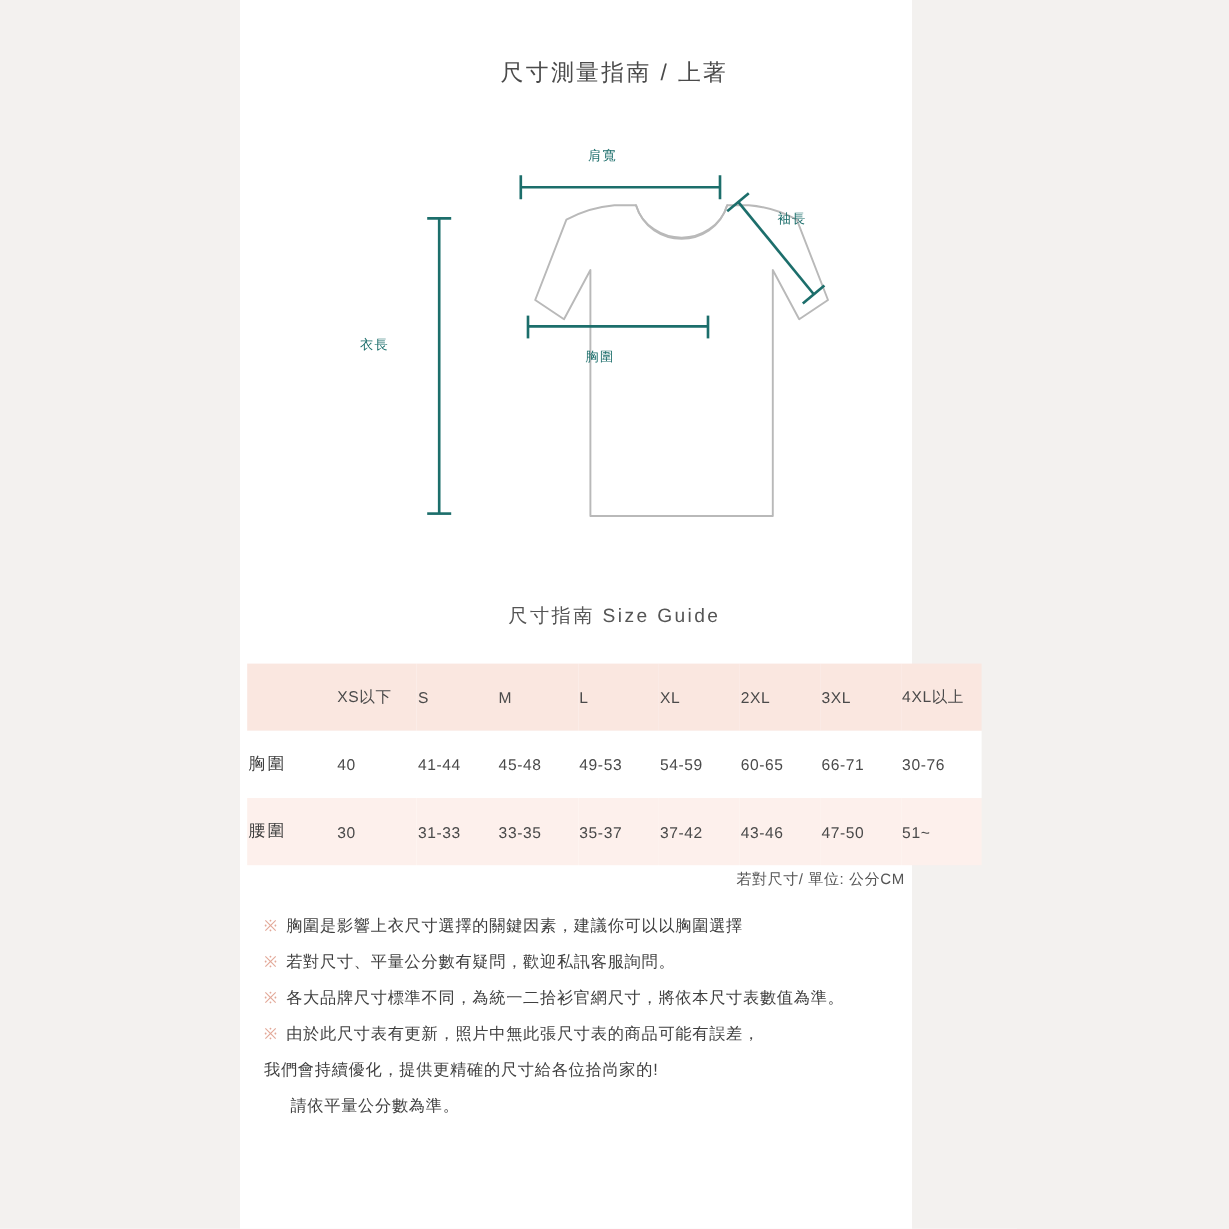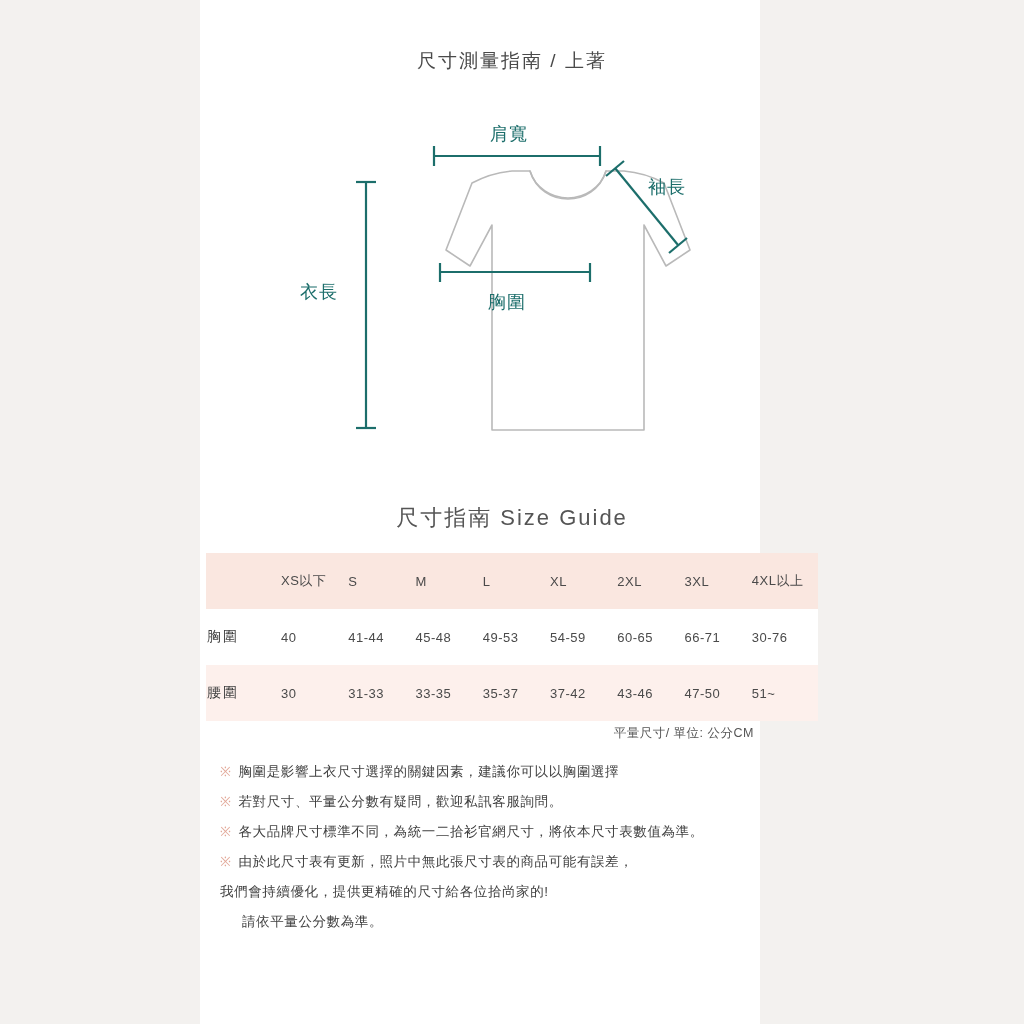--- a/index.html
+++ b/index.html
@@ -55,38 +55,38 @@
   .diagram {
     position: absolute;
     left: 0;
     top: 100px;
     width: 624px;
     height: 370px;
   }
   .diagram svg { display: block; }
   .dlabel {
     position: absolute;
-    font-size: 18px;
+    font-size: 11px;
     color: #1c6e6b;
     letter-spacing: 1px;
     white-space: nowrap;
   }
   #lbl-shoulder { left: 290px; top: 22px; }
   #lbl-sleeve   { left: 448px; top: 75px; }
   #lbl-length   { left: 100px; top: 180px; }
   #lbl-bust     { left: 288px; top: 190px; }
 
   
   .sg-title {
     position: absolute;
     left: 0;
     top: 503px;
     width: 624px;
     text-align: center;
-    font-size: 22px;
+    font-size: 16px;
     letter-spacing: 2px;
     color: #555;
   }
 
   
   table.size-table {
     position: absolute;
     left: 6px;
     top: 553px;
     width: 612px;
@@ -247,21 +247,21 @@
         <td>33-35</td>
         <td>35-37</td>
         <td>37-42</td>
         <td>43-46</td>
         <td>47-50</td>
         <td>51~</td>
       </tr>
     </tbody>
   </table>
 
-  <div class="unit-note">平量尺寸/ 單位: 公分CM</div>
+  <div class="unit-note">若對尺寸/ 單位: 公分CM</div>
 
   <div class="notes">
     <div class="note-line">
       <span class="note-mark">※</span>
       <span>胸圍是影響上衣尺寸選擇的關鍵因素，建議你可以以胸圍選擇</span>
     </div>
     <div class="note-line">
       <span class="note-mark">※</span>
       <span>若對尺寸、平量公分數有疑問，歡迎私訊客服詢問。</span>
     </div>

